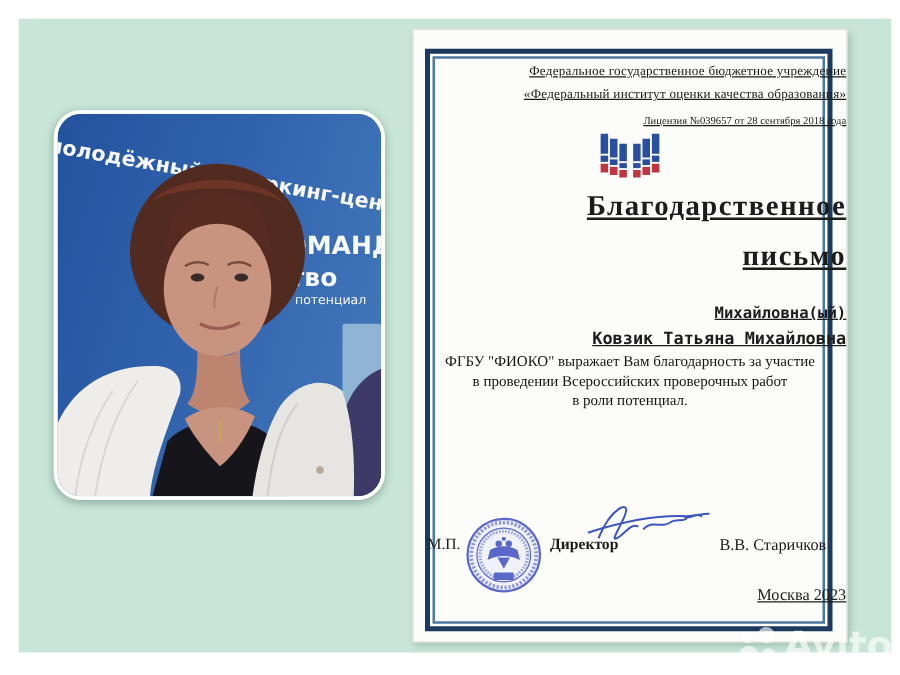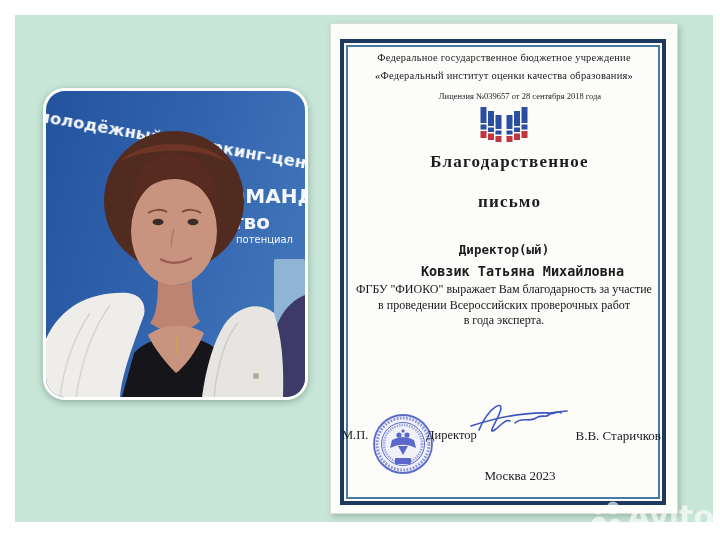--- a/index.html
+++ b/index.html
@@ -10,33 +10,33 @@
   .photo{position:absolute;left:43px;top:88px;width:259px;height:306px;
     border:3px solid #ffffff;border-radius:22px;overflow:hidden;
     box-shadow:0 2px 7px rgba(50,85,70,.4);}
   .photo svg{display:block;}
 
   
   .cert{position:absolute;left:330px;top:23px;width:346px;height:489px;background:#fcfcfb;
     border:1px solid #dcdcda;box-shadow:2px 3px 6px rgba(50,80,65,.28);}
   .b1{position:absolute;left:9px;top:15px;right:11px;bottom:8px;border:4px solid #1d3a5e;}
   .b2{position:absolute;inset:2px;border:2px solid #4a7aa2;}
-  .cert .line{position:absolute;left:0;right:0;text-align:center;color:#1c1c1c;}
+  .cert .line{position:absolute;left:0;right:0;text-align:right;color:#1c1c1c;text-decoration:underline;}
   .org{font-size:10.5px;letter-spacing:.2px;}
   .lic{font-size:8.5px;color:#2a2a2a;padding-left:32px;}
   .logo{position:absolute;left:50%;transform:translateX(-50%);top:82px;}
-  .title{font-weight:bold;color:#1e3f9a;font-size:17px;letter-spacing:1.2px;padding-left:11px;}
+  .title{font-weight:bold;color:#1e3f9a;font-size:23px;letter-spacing:1.2px;padding-left:11px;}
   .mono{font-family:"DejaVu Sans Mono",monospace;font-weight:bold;color:#111;}
   .salut{font-size:12.5px;}
   .rname{font-size:13.5px;padding-left:37px;}
   .bodytxt{position:absolute;left:10px;right:10px;top:258px;text-align:center;
     font-size:12px;line-height:15.5px;color:#161616;}
   .bottomrow{position:absolute;left:0;right:0;top:404px;height:22px;font-size:12.5px;color:#1c1c1c;}
   .mp{position:absolute;left:11px;top:0;}
-  .director{position:absolute;left:95px;top:0;}
+  .director{position:absolute;left:109px;top:0;font-weight:bold;}
   .signer{position:absolute;right:16px;top:0;font-size:13px;}
   .sig{position:absolute;left:138px;top:372px;}
   .seal{position:absolute;left:41px;top:389px;opacity:.92;}
   .footer{font-size:13px;}
 
   
   .wm{position:absolute;right:6px;bottom:6px;display:flex;align-items:flex-end;gap:3px;
     color:rgba(255,255,255,.65);margin-top:36px;}
   .wm-label{font-family:"DejaVu Sans",sans-serif;font-weight:bold;font-size:30px;line-height:34px;}
 </style>
@@ -125,27 +125,27 @@
             <rect x="42.5" y="18.5" width="6" height="5" fill="#2a4f9e"></rect>
             <rect x="42.5" y="25" width="6" height="7" fill="#c03540"></rect>
         </g>
       </g>
     </svg>
   </div>
 
   <div class="line title" style="top:128px;position:absolute;">Благодарственное</div>
   <div class="line title" style="top:168px;position:absolute;">письмо</div>
 
-  <div class="line mono salut" style="top:218px;position:absolute;">Директор(ый)</div>
+  <div class="line mono salut" style="top:218px;position:absolute;">Михайловна(ый)</div>
   <div class="line mono rname" style="top:239px;position:absolute;">Ковзик Татьяна Михайловна</div>
 
   <div class="bodytxt">
     <div>ФГБУ "ФИОКО" выражает Вам благодарность за участие</div>
     <div>в проведении Всероссийских проверочных работ</div>
-    <div>в года эксперта.</div>
+    <div>в роли потенциал.</div>
   </div>
 
   <div class="seal">
     <svg width="62" height="62" viewBox="0 0 62 62">
       <circle cx="31" cy="31" r="29" fill="rgba(90,105,210,0.07)" stroke="#4d5cc5" stroke-width="1.8"></circle>
       <circle cx="31" cy="31" r="26" fill="none" stroke="#4d5cc5" stroke-width="3" stroke-dasharray="1.8,1.4" opacity="0.65"></circle>
       <circle cx="31" cy="31" r="21.5" fill="none" stroke="#4d5cc5" stroke-width="1"></circle>
       <circle cx="31" cy="31" r="19" fill="none" stroke="#4d5cc5" stroke-width="2.6" stroke-dasharray="1.4,1.1" opacity="0.55"></circle>
       <g fill="#4d5cc5">
         <circle cx="27" cy="22" r="2.6"></circle>

